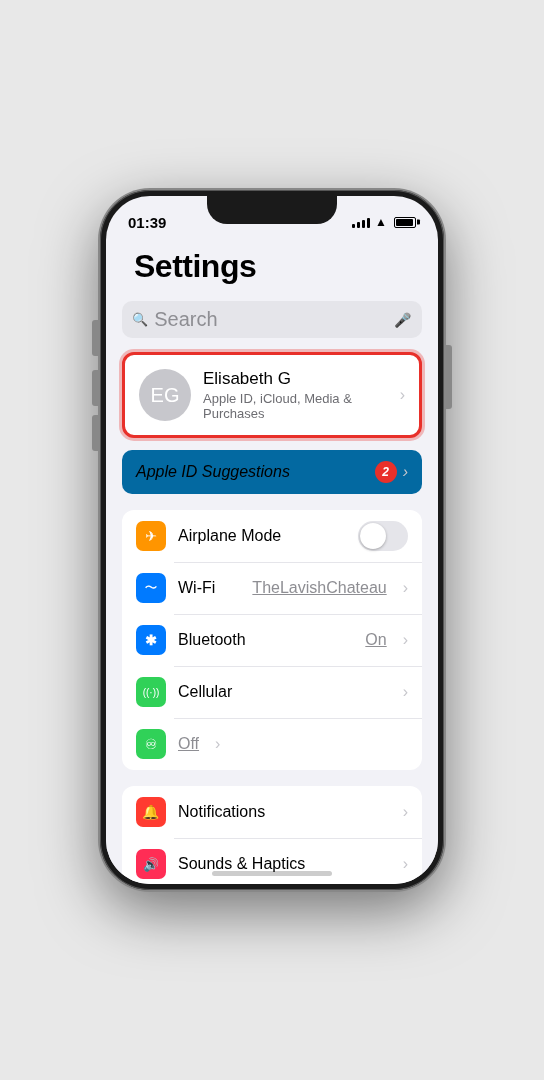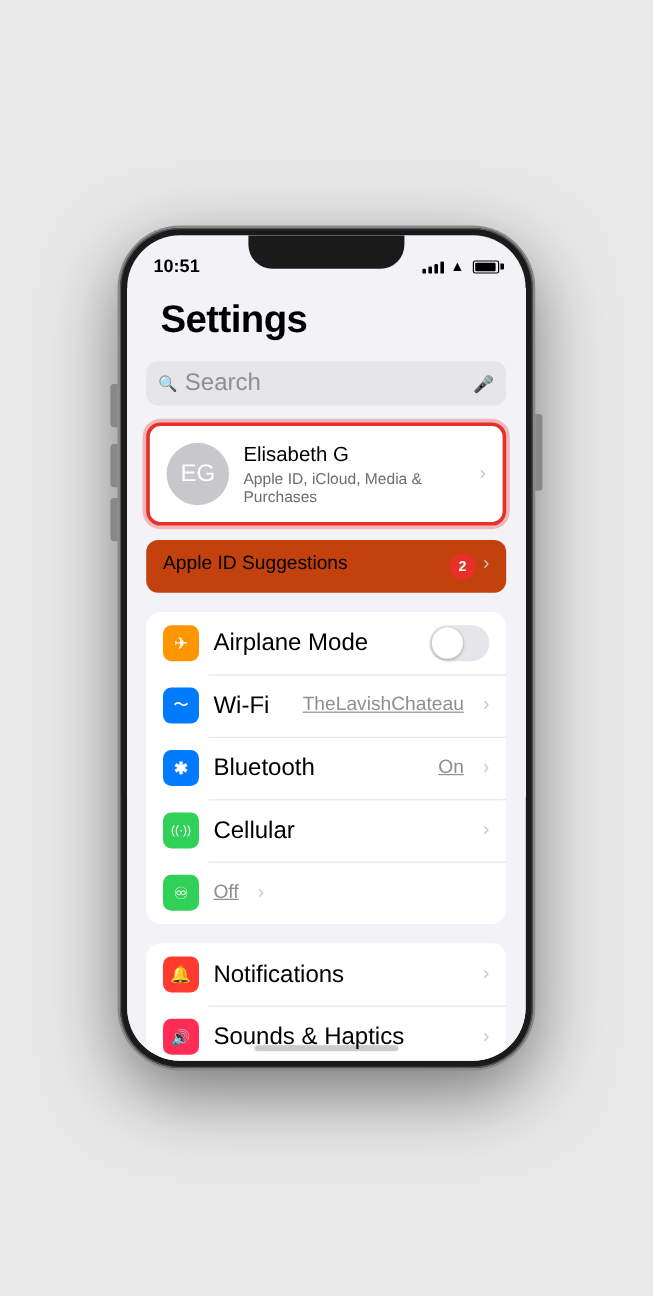--- a/index.html
+++ b/index.html
@@ -229,26 +229,27 @@
       margin-top: 2px;
     }
 
     .chevron-right {
       color: #c7c7cc;
       font-size: 16px;
     }
 
     
     .suggestions-row {
-      background: #c2410c;
+      background: #0369a1;
       margin: 0 16px 16px;
       border-radius: 10px;
       display: flex;
-      align-items: flex-start;
+      align-items: center;
       padding: 11px 14px;
+      font-style: italic;
     }
 
     .suggestions-label {
       flex: 1;
       font-size: 16px;
       color: #000;
     }
 
     .badge {
       background: #e8302a;
@@ -296,21 +297,21 @@
       border-radius: 7px;
       display: flex;
       align-items: center;
       justify-content: center;
       font-size: 16px;
       flex-shrink: 0;
     }
 
     .row-label {
       flex: 1;
-      font-size: 20px;
+      font-size: 16px;
       color: #000;
     }
 
     .row-value {
       font-size: 16px;
       color: #8e8e93;
       margin-right: 4px;
       text-decoration: underline;
     }
 
@@ -348,21 +349,21 @@
     }
   </style>
 </head>
 <body>
 
 <div class="phone-outer">
   <div class="phone-inner">
     <div class="notch"></div>
 
     <div class="status-bar">
-      <span class="status-time">10:51</span>
+      <span class="status-time">01:39</span>
       <div class="status-icons">
         <div class="signal-bars">
           <span style="height:4px"></span>
           <span style="height:6px"></span>
           <span style="height:8px"></span>
           <span style="height:10px"></span>
         </div>
         <span class="wifi-icon">▲</span>
         <div class="battery-icon">
           <div class="battery-fill"></div>

